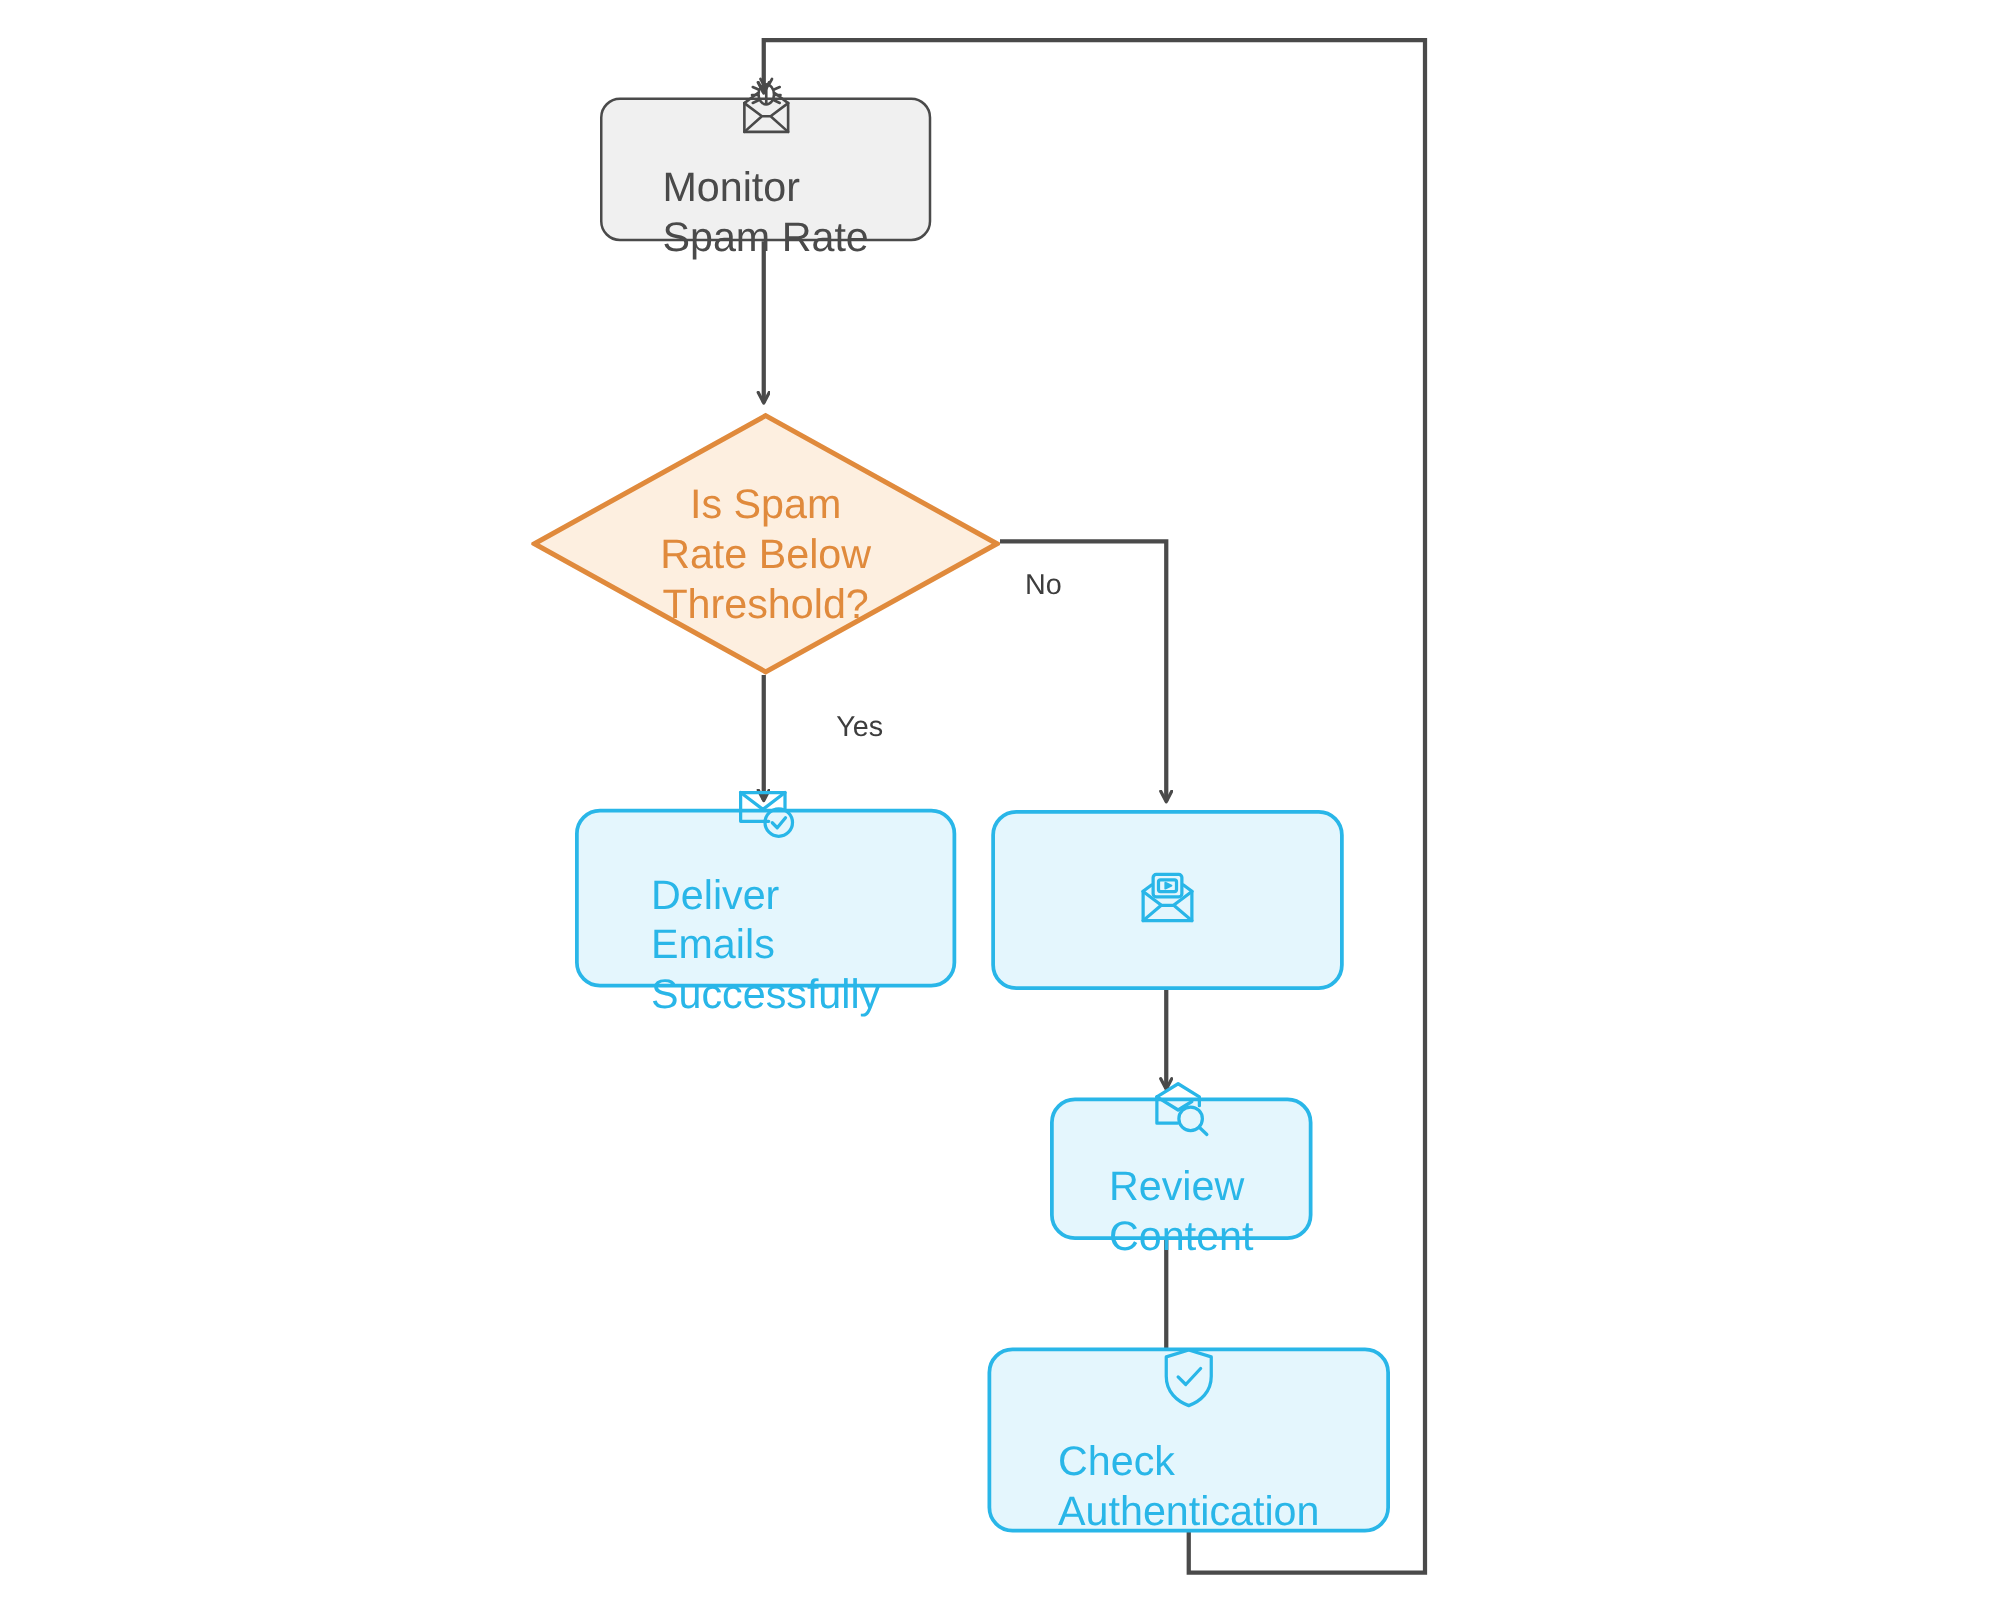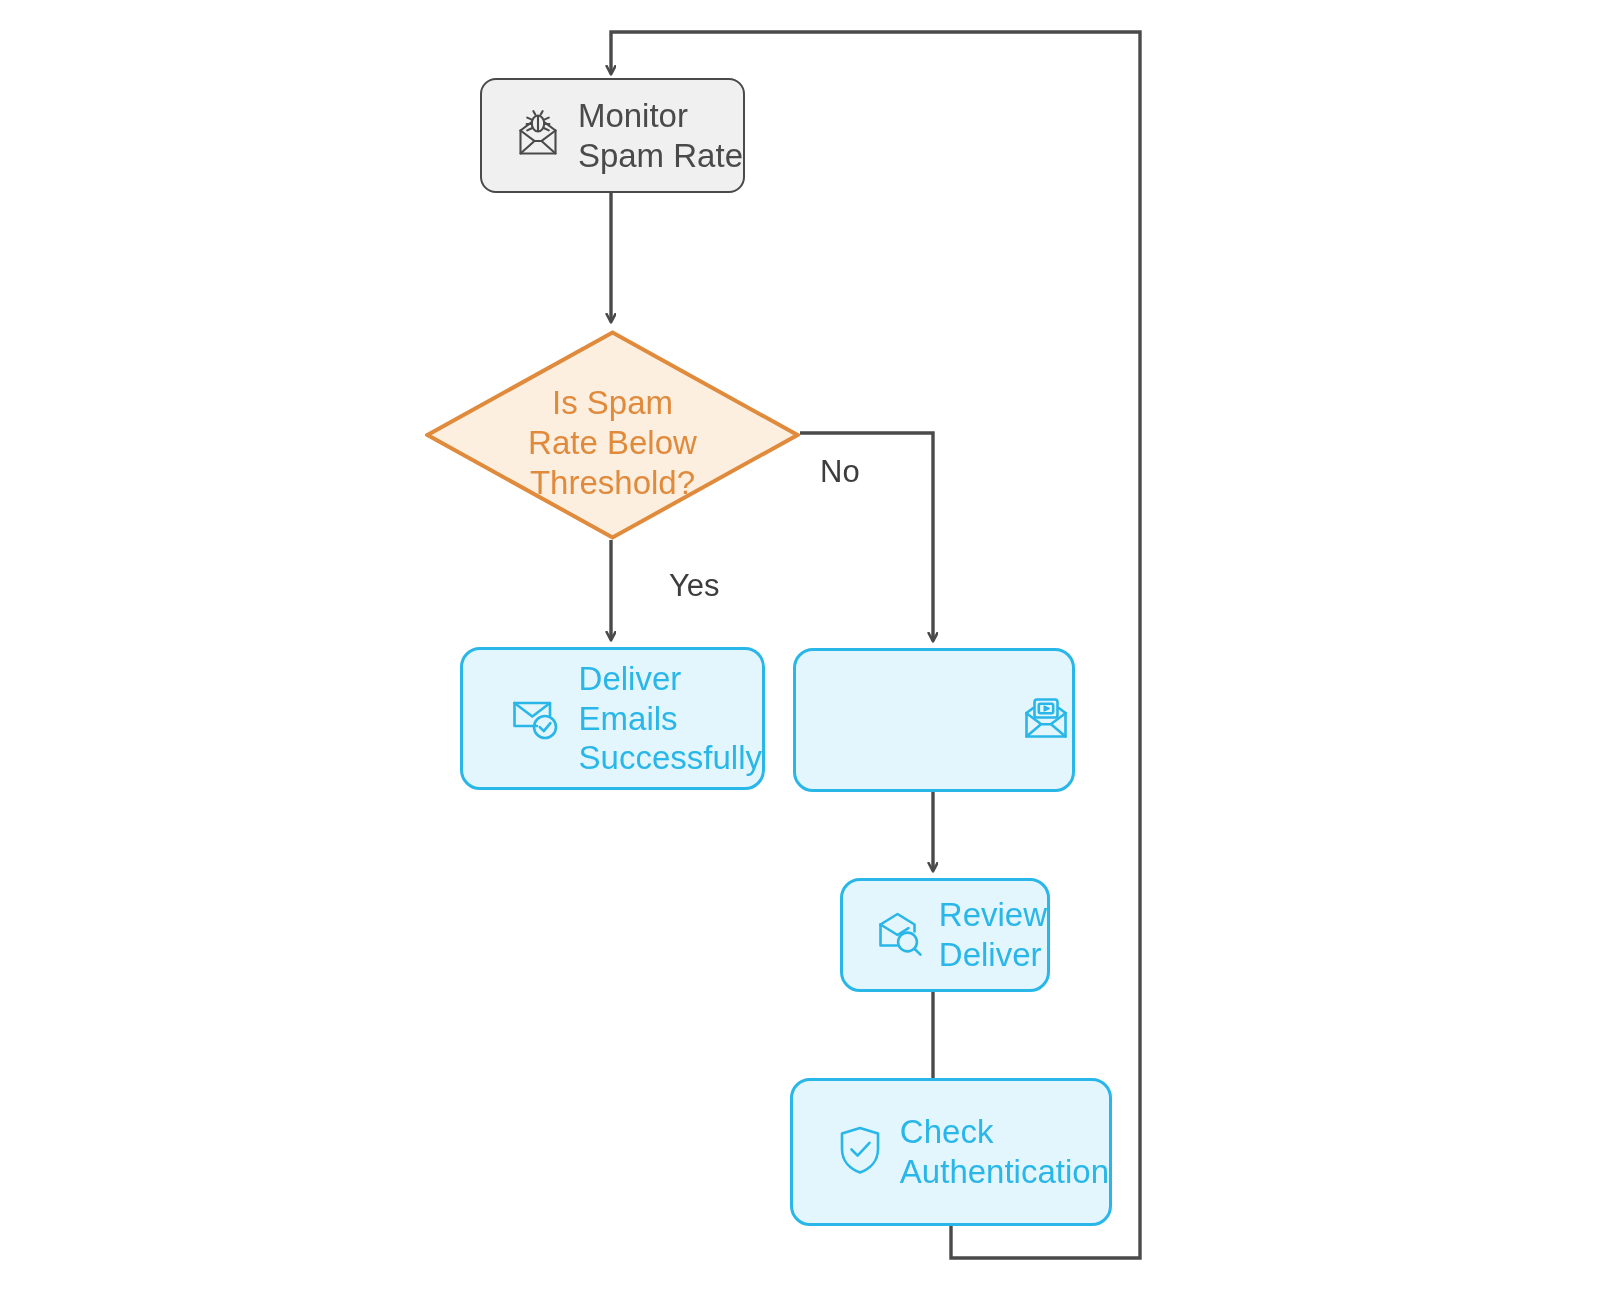--- a/index.html
+++ b/index.html
@@ -21,23 +21,23 @@
     position: absolute;
     left: 0;
     top: 0;
     width: 1600px;
     height: 1289px;
   }
   .node {
     position: absolute;
     box-sizing: border-box;
     display: flex;
-    flex-direction: row;
+    flex-direction: column;
     align-items: center;
-    justify-content: flex-end;
+    justify-content: center;
     gap: 14px;
   }
   .node .label {
     white-space: pre-line;
     line-height: 1.20;
     text-align: left;
   }
   .node .icon {
     flex: 0 0 auto;
     display: block;
@@ -83,21 +83,21 @@
     line-height: 1.22;
     text-align: center;
     white-space: pre-line;
     margin-top: 16px;
   }
 
   
   .edge-label {
     position: absolute;
     color: #3D3D3D;
-    font-size: 31px;
+    font-size: 23px;
     white-space: nowrap;
   }
 </style>
 </head>
 <body>
 
 <div id="canvas">
 
   <svg id="edges" viewBox="0 0 1600 1289" xmlns="http://www.w3.org/2000/svg">
     <defs>
@@ -201,21 +201,21 @@
     <span class="icon">
       <svg width="50" height="48" viewBox="0 0 50 48" xmlns="http://www.w3.org/2000/svg" fill="none" stroke="#29B6E8" stroke-width="2.6" stroke-linecap="round" stroke-linejoin="round">
         <path d="M 5.5 15.5 L 5.5 36.5 L 22 36.5"></path>
         <path d="M 5.5 15.5 L 22.5 5.0 L 39.5 15.5 L 39.5 22.5"></path>
         <path d="M 5.5 15.5 L 22.5 26.0 L 33.5 19.2"></path>
         <circle cx="32.5" cy="33.0" r="9.4"></circle>
         <path d="M 39.4 39.8 L 45.5 45.6"></path>
       </svg>
     </span>
     <span class="label">Review
-Deliver</span>
+Content</span>
   </div>
 
   <div class="node node-action" style="left:790px; top:1078px; width:322px; height:148px; gap:16px;">
     <span class="icon">
       <svg width="48" height="52" viewBox="0 0 48 52" xmlns="http://www.w3.org/2000/svg" fill="none" stroke="#29B6E8" stroke-width="2.6" stroke-linecap="round" stroke-linejoin="round">
         <path d="M 24 4 L 42 9.5 L 42 25 C 42 37.5 33.5 45 24 48.5
                  C 14.5 45 6 37.5 6 25 L 6 9.5 Z"></path>
         <path d="M 15.5 25.5 L 21.6 31.6 L 33.5 18.8"></path>
       </svg>
     </span>

